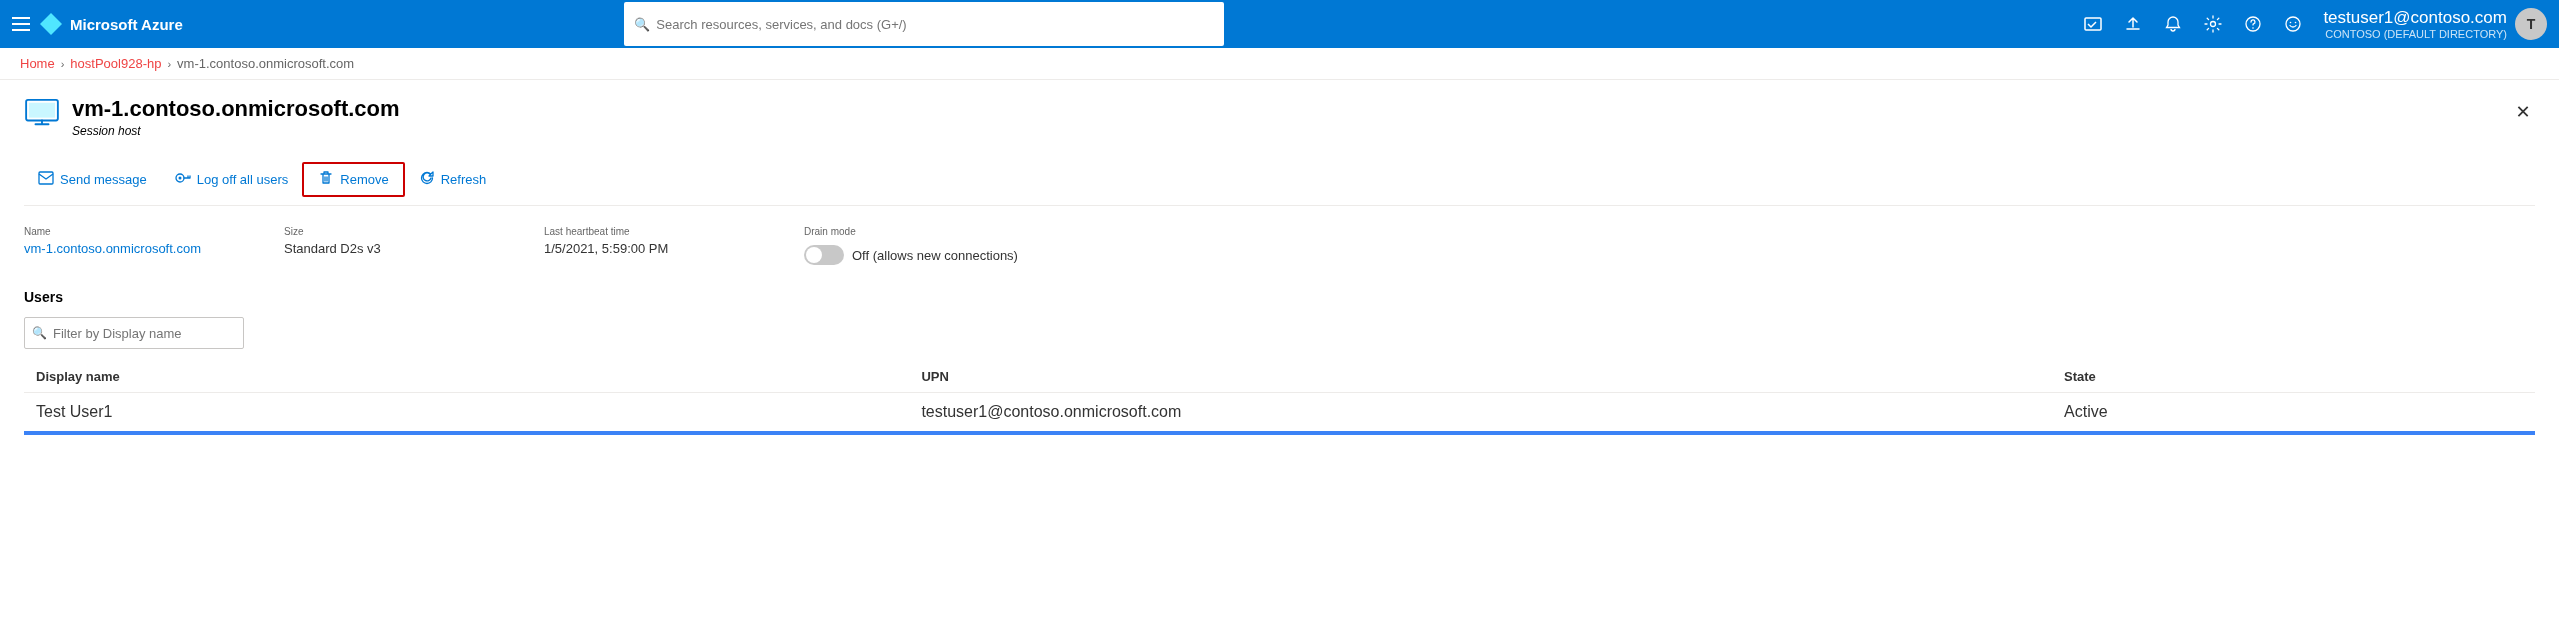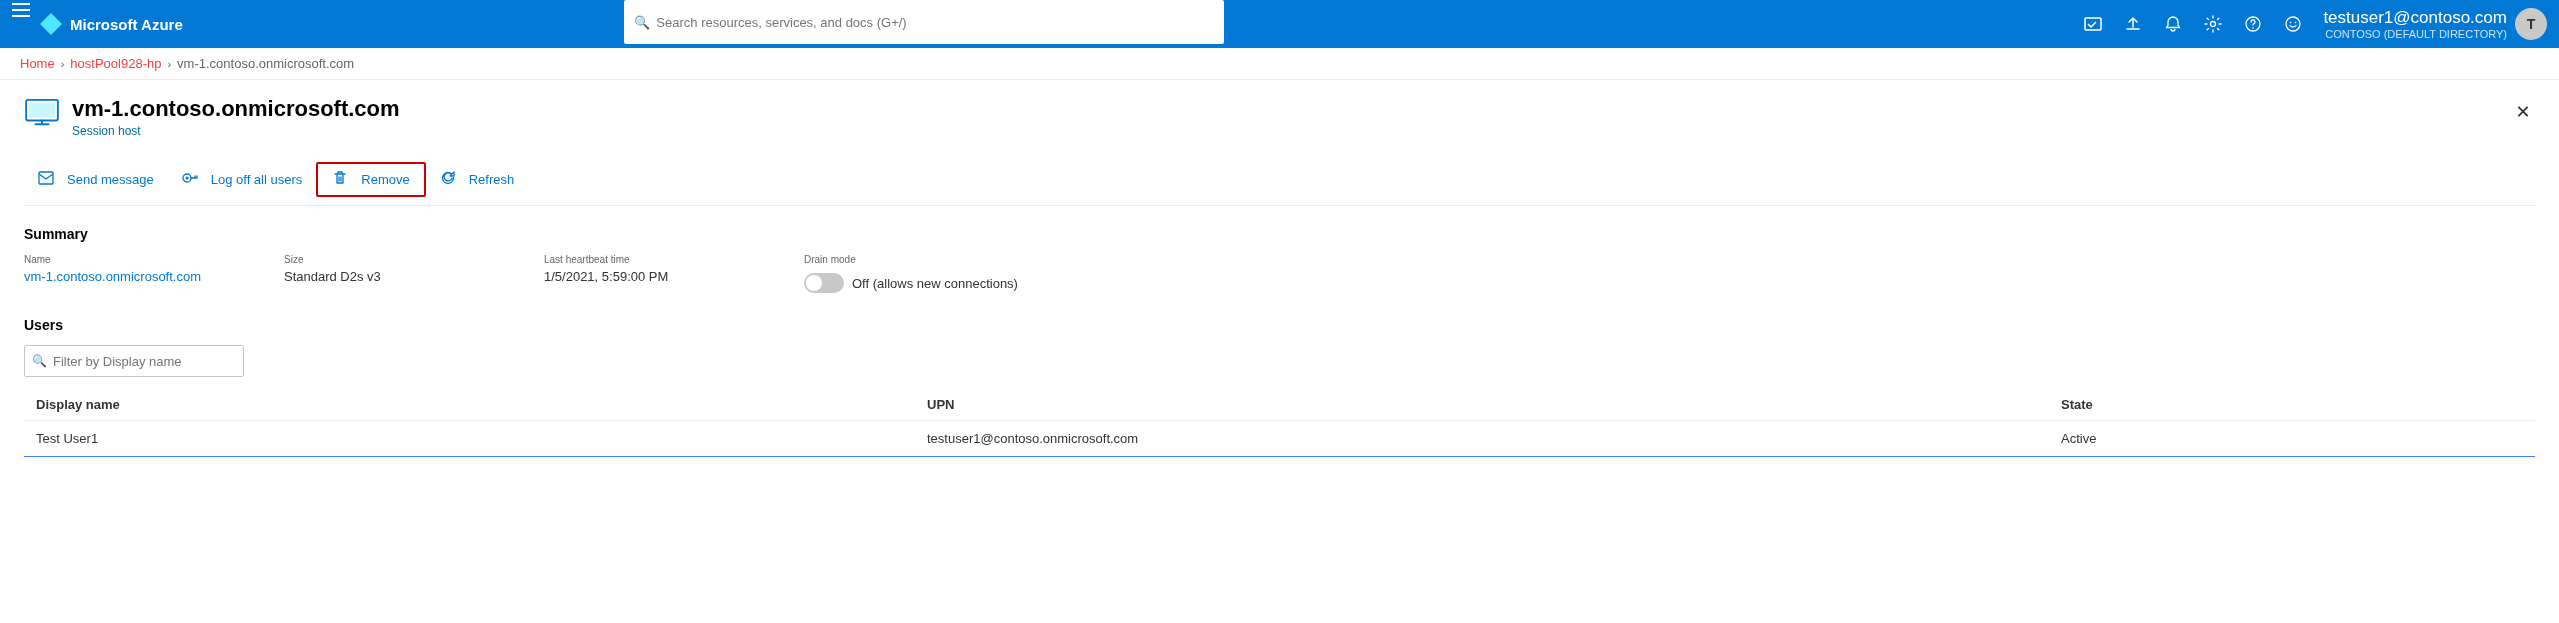--- a/index.html
+++ b/index.html
@@ -3,20 +3,21 @@
   <meta charset="utf-8">
   <style>
     * { margin: 0; padding: 0; box-sizing: border-box; }
     body { font-family: 'Segoe UI', Arial, sans-serif; font-size: 13px; background: #fff; color: #333; width: 2559px; height: 623px; overflow: hidden; }
 
     
     .top-nav {
       background: #0078d4;
       height: 48px;
       display: flex;
+      align-items: center;
       padding: 0 12px;
       gap: 8px;
       color: #fff;
     }
     .nav-hamburger {
       width: 20px; height: 20px;
       display: flex; flex-direction: column; justify-content: center; gap: 4px; cursor: pointer;
     }
     .nav-hamburger span { width: 18px; height: 2px; background: #fff; display: block; }
     .nav-logo {
@@ -90,38 +91,38 @@
     .page-header {
       display: flex; align-items: flex-start; gap: 12px; margin-bottom: 16px;
     }
     .page-header-icon {
       width: 36px; height: 30px; margin-top: 2px;
       display: flex; align-items: center; justify-content: center;
     }
     .monitor-icon svg { width: 34px; height: 28px; }
     .page-title-block {}
     .page-title { font-size: 22px; font-weight: 600; color: #000; }
-    .page-subtitle { font-size: 12px; color: #0369a1; margin-top: 2px; }
+    .page-subtitle { font-size: 12px; color: #000000; margin-top: 2px; font-style: italic; }
 
     
     .close-btn {
       position: absolute; right: 20px; top: 16px;
       width: 32px; height: 32px; display: flex; align-items: center; justify-content: center;
       cursor: pointer; color: #333; font-size: 18px; border-radius: 2px;
     }
 
     
     .toolbar {
       display: flex; align-items: center; gap: 0;
       padding: 8px 0;
       border-bottom: 1px solid #edebe9;
       margin-bottom: 20px;
     }
     .toolbar-btn {
-      display: flex; align-items: center; gap: 13px;
+      display: flex; align-items: center; gap: 6px;
       padding: 6px 14px;
       cursor: pointer; color: #0078d4; font-size: 13px;
       background: none; border: none;
       border-radius: 2px;
     }
     .toolbar-btn-icon { font-size: 14px; }
     .toolbar-btn-remove {
       border: 2px solid #c00;
       border-radius: 2px;
     }
@@ -164,21 +165,21 @@
       color: #333;
     }
 
     
     .users-table { width: 100%; border-collapse: collapse; }
     .users-table th {
       text-align: left; padding: 8px 12px; font-size: 13px; font-weight: 700;
       border-bottom: 1px solid #edebe9; color: #333;
     }
     .users-table td {
-      padding: 10px 12px; font-size: 13px; border-bottom: 1px solid #3b82f6; color: #333;
+      padding: 10px 12px; font-size: 16px; border-bottom: 4px solid #3b82f6; color: #333;
     }
     .col-display { width: 220px; }
     .col-upn { width: 280px; }
     .col-state { width: 120px; }
   </style>
 </head>
 <body>
 
 <div class="top-nav">
   <div class="nav-hamburger">
@@ -305,21 +306,20 @@
       <span class="toolbar-btn-icon">
         <svg width="16" height="16" viewBox="0 0 16 16" fill="none">
             <path d="M13.5 8A5.5 5.5 0 1 1 8 2.5c1.5 0 2.8.6 3.8 1.5L14 2v4h-4l1.4-1.4A4 4 0 1 0 12 8" stroke="#0078d4" stroke-width="1.3" stroke-linecap="round" stroke-linejoin="round"></path>
           </svg>
       </span>
       <span>Refresh</span>
     </button>
   </div>
 
   <div class="summary-section">
-    <div class="section-title">Summary</div>
     <div class="summary-grid">
       <div class="summary-item">
         <div class="summary-label">Name</div>
         <div class="summary-value">
           <a href="#">vm-1.contoso.onmicrosoft.com</a>
         </div>
       </div>
       <div class="summary-item">
         <div class="summary-label">Size</div>
         <div class="summary-value">Standard D2s v3</div>

